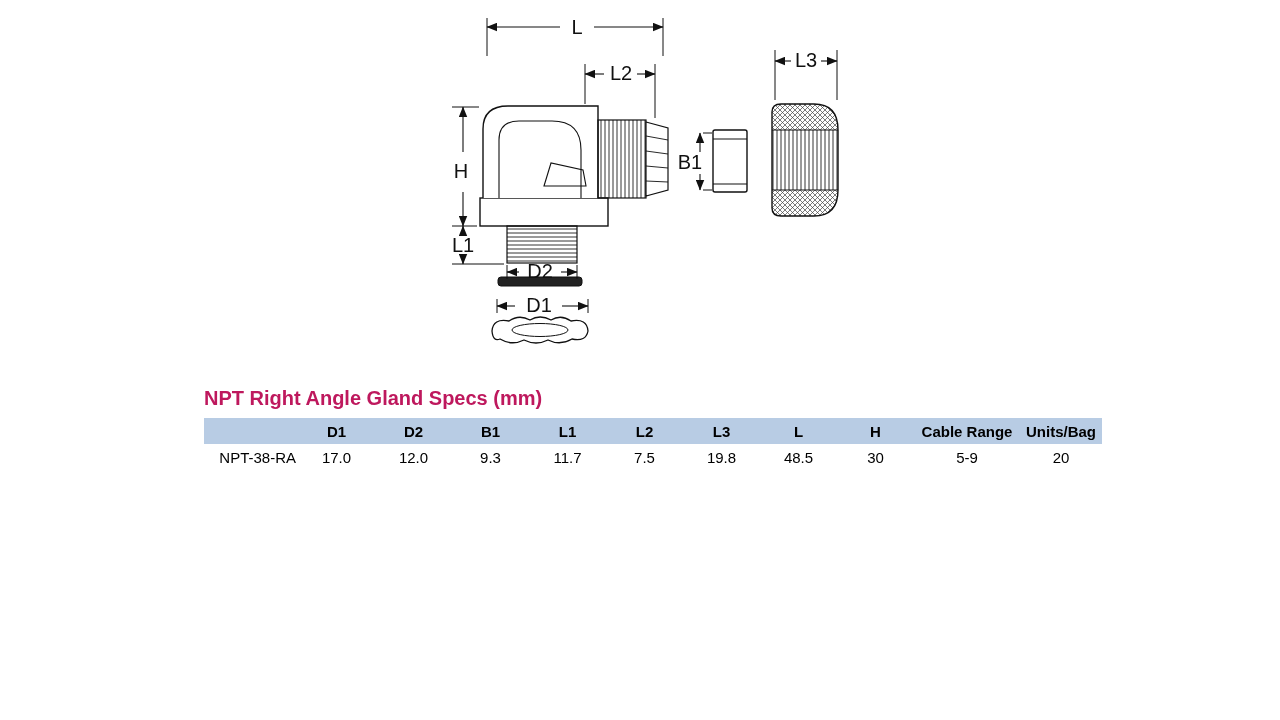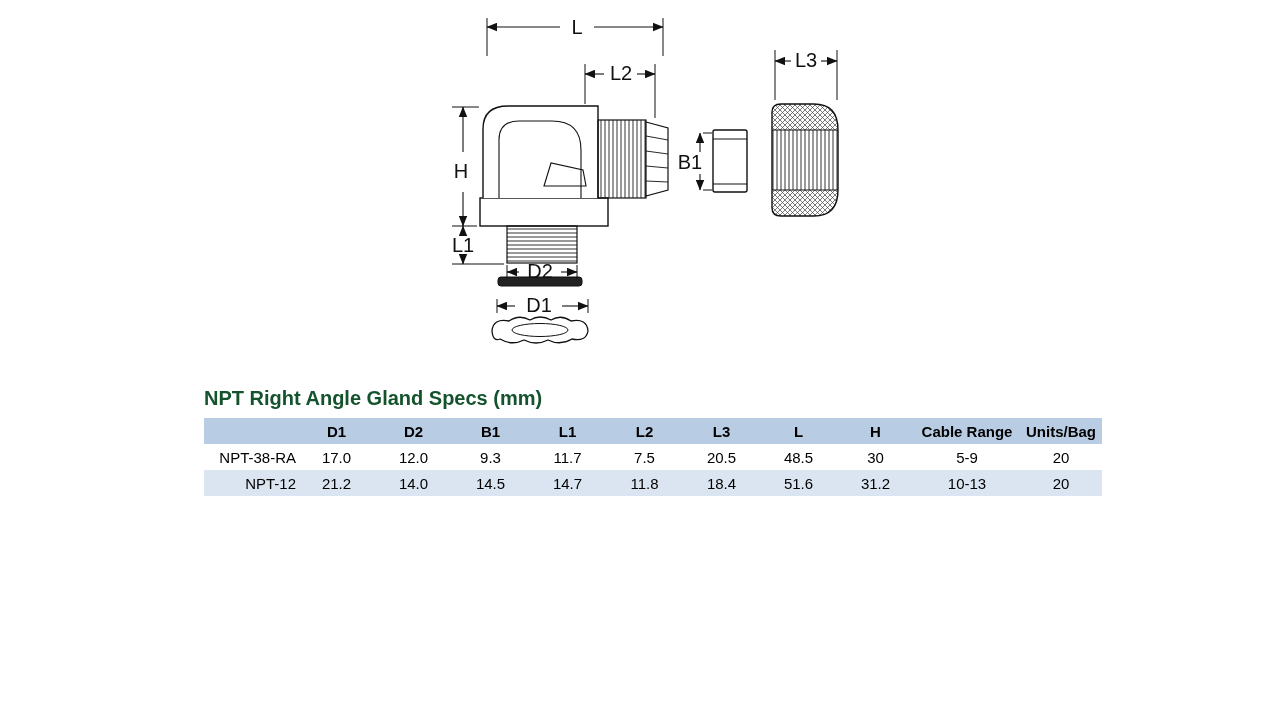--- a/index.html
+++ b/index.html
@@ -14,21 +14,21 @@
   .drawing { position: absolute; left: 0; top: 0; }
 
   .dim-line { stroke: #111; stroke-width: 1.1; fill: none; }
   .ext-line { stroke: #111; stroke-width: 1; fill: none; }
   .outline  { stroke: #111; stroke-width: 1.4; fill: #ffffff; }
   .detail   { stroke: #111; stroke-width: 1.1; fill: none; }
   .dim-text { font-family: "Liberation Sans", sans-serif; font-size: 20px; fill: #111; text-anchor: middle; }
 
   .specs { position: absolute; left: 204px; top: 386px; }
   .specs-title {
-    font-size: 20px; font-weight: bold; color: #14532d;
+    font-size: 20px; font-weight: bold; color: #be185d;
     margin: 0 0 8px 0; line-height: 24px;
   }
   table.spec-table {
     border-collapse: collapse; table-layout: fixed;
     font-size: 15px; color: #000;
   }
   .spec-table th, .spec-table td {
     padding: 4px 2px; text-align: center; height: 18px;
     overflow: hidden; white-space: nowrap;
   }
@@ -180,34 +180,21 @@
       </tr>
     </thead>
     <tbody>
       <tr>
         <td class="model-col">NPT-38-RA</td>
         <td>17.0</td>
         <td>12.0</td>
         <td>9.3</td>
         <td>11.7</td>
         <td>7.5</td>
-        <td>20.5</td>
+        <td>19.8</td>
         <td>48.5</td>
         <td>30</td>
         <td>5-9</td>
         <td>20</td>
       </tr>
-      <tr>
-        <td class="model-col">NPT-12</td>
-        <td>21.2</td>
-        <td>14.0</td>
-        <td>14.5</td>
-        <td>14.7</td>
-        <td>11.8</td>
-        <td>18.4</td>
-        <td>51.6</td>
-        <td>31.2</td>
-        <td>10-13</td>
-        <td>20</td>
-      </tr>
     </tbody>
   </table>
 </div>
 
 </body></html>

